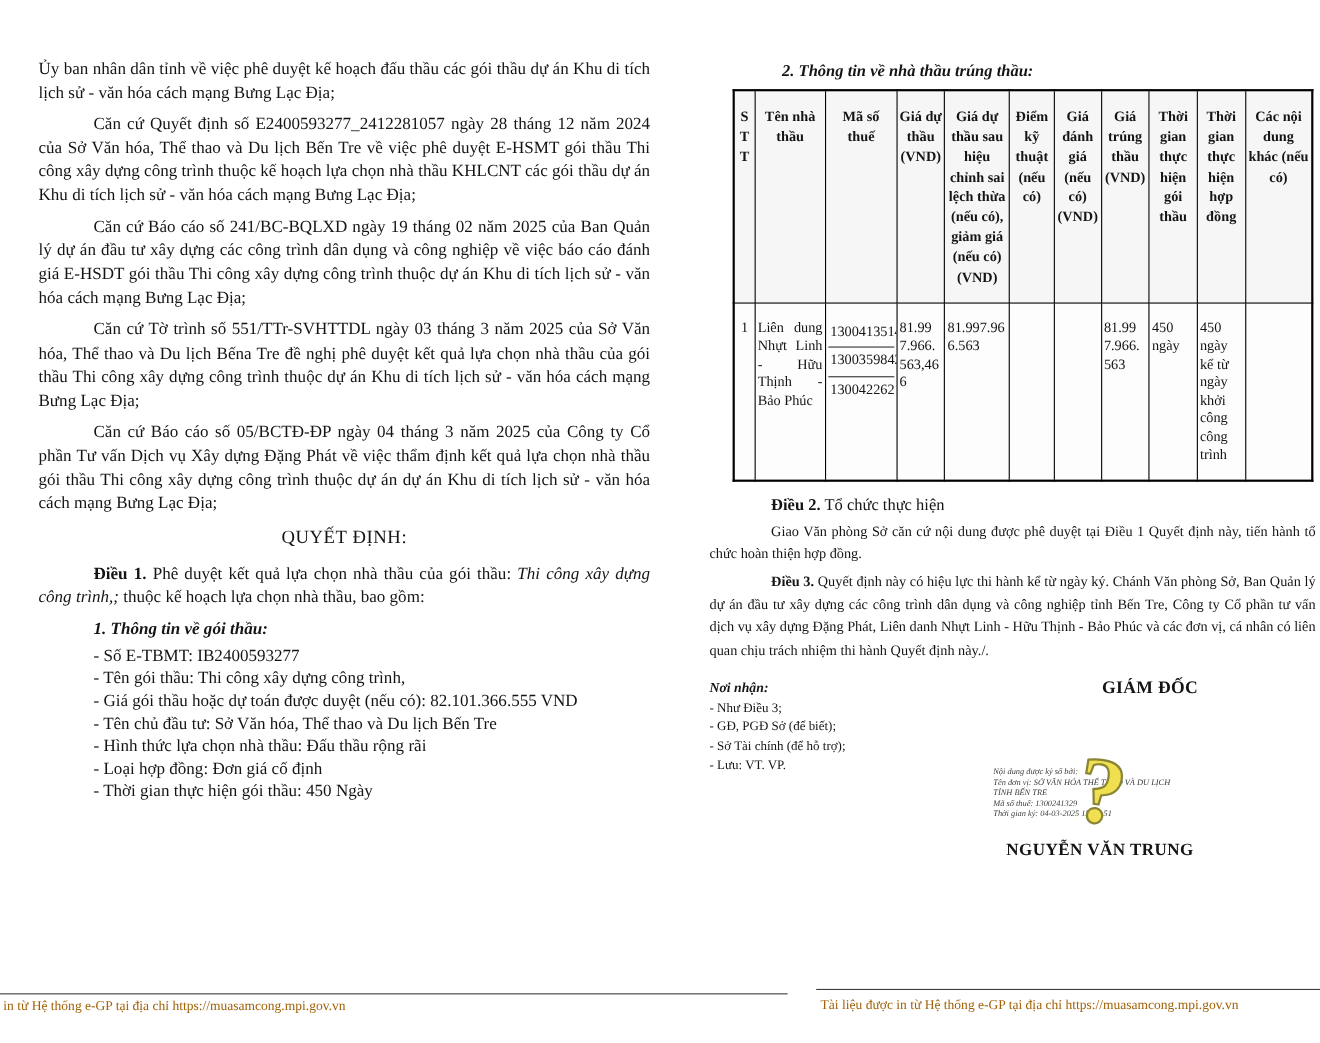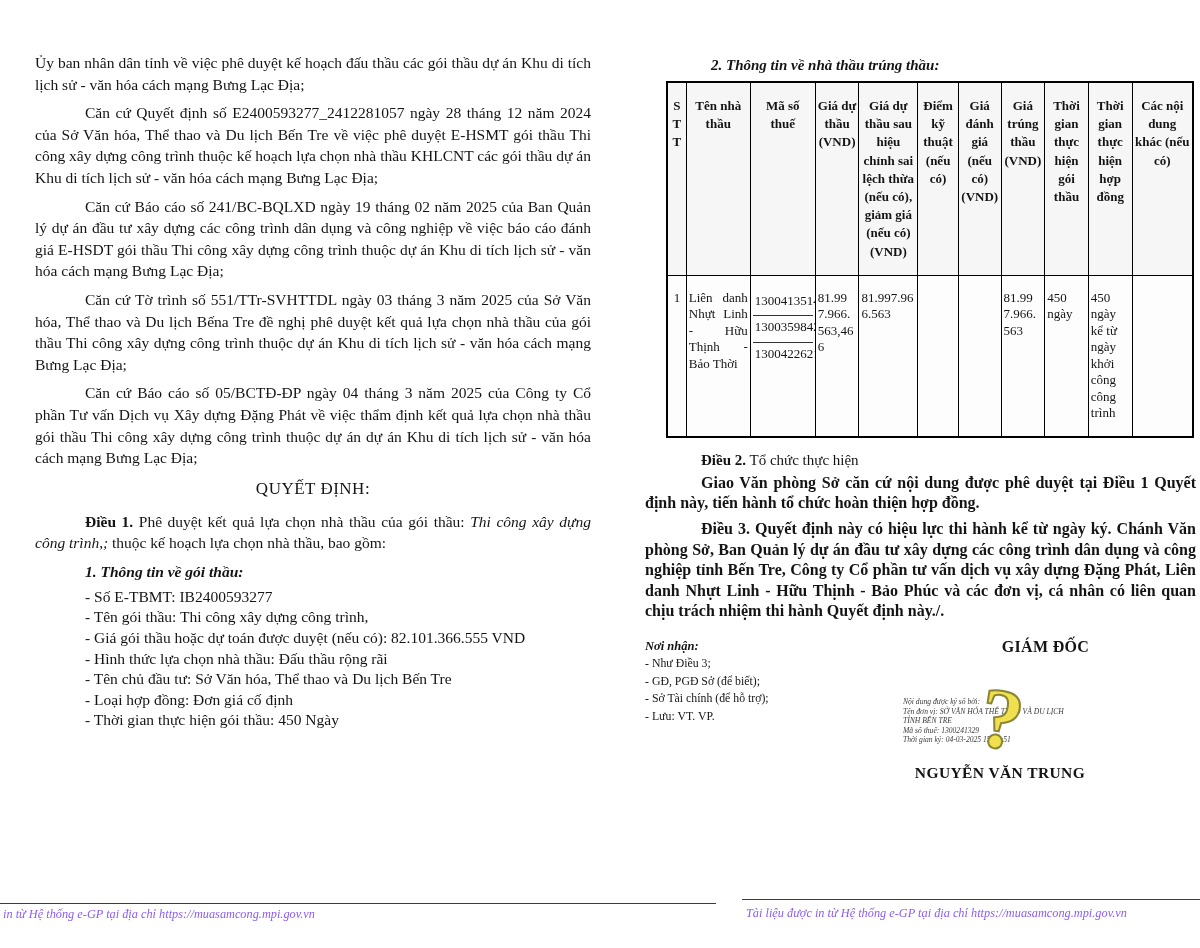--- a/index.html
+++ b/index.html
@@ -25,40 +25,40 @@
   table.award{border-collapse:collapse;table-layout:fixed;margin-left:21px;width:528px;background:#fdfdfd;border:2px solid #000;}
   table.award th,table.award td{border:1px solid #000;vertical-align:top;padding:14px 2px;font-size:13px;line-height:18.2px;overflow:hidden;}
   table.award th{font-weight:bold;text-align:center;background:#f6f6f6;}
   table.award td{font-size:13px;line-height:16.5px;}
   th.stt-h{word-break:break-all;padding:3px 1px;}
   td.c{text-align:center;}
   td.wrapnum{word-break:break-all;text-align:left;padding-left:4px;}
   td.name{text-align:justify;padding:3px 4px;}
   .tax{display:block;text-align:center;padding:3px 2px 6px 2px;border-bottom:1px solid #333;}
   .tax:last-child{border-bottom:none;}
-  .rpara{margin:0 0 5px 0;font-size:16px;line-height:20.6px;text-align:justify;font-weight:bold;}
+  .rpara{margin:0 0 5px 0;font-size:13px;line-height:20.6px;text-align:justify;}
   .rind{text-indent:56px;}
   .art2-head{margin:12px 0 2px 0;font-size:15px;line-height:21px;text-indent:56px;}
 
   
   .sig-row{display:flex;margin-top:16px;}
   .noi-nhan{width:250px;font-size:11.8px;line-height:17.5px;}
   .nn-label{font-weight:bold;font-style:italic;font-size:12.5px;}
   .director{flex:1;text-align:center;}
   .director-title{font-size:16px;font-weight:bold;letter-spacing:.3px;}
 
   .stamp{position:absolute;left:903px;top:697px;width:215px;font-family:"Liberation Serif","DejaVu Serif",serif;
          font-size:7.6px;line-height:9.6px;color:#3a3a3a;font-style:italic;}
   .stamp-qmark{position:absolute;left:962px;top:676px;width:78px;height:92px;}
   .signer-name{position:absolute;left:880px;top:764px;width:240px;text-align:center;font-size:15.5px;font-weight:bold;letter-spacing:.4px;}
 
   
   .footer-rule-left{position:absolute;left:0;top:903px;width:716px;border-top:1.3px solid #3c3c3c;}
   .footer-rule-right{position:absolute;left:742px;top:899px;width:458px;border-top:1.3px solid #3c3c3c;}
-  .footer-text{position:absolute;font-style:italic;font-size:12.3px;color:#8b5cf6;white-space:nowrap;}
+  .footer-text{position:absolute;font-size:12.3px;color:#a16207;white-space:nowrap;}
   #footer-left{left:3px;top:907px;}
   #footer-right{left:746px;top:906px;}
 </style>
 </head>
 <body>
 
 <div id="left-col" class="col">
   <p class="para">Ủy ban nhân dân tỉnh về việc phê duyệt kế hoạch đấu thầu các gói thầu dự án Khu di tích lịch sử - văn hóa cách mạng Bưng Lạc Địa;</p>
   <p class="para ind">Căn cứ Quyết định số E2400593277_2412281057 ngày 28 tháng 12 năm 2024 của Sở Văn hóa, Thể thao và Du lịch Bến Tre về việc phê duyệt E-HSMT gói thầu Thi công xây dựng công trình thuộc kế hoạch lựa chọn nhà thầu KHLCNT các gói thầu dự án Khu di tích lịch sử - văn hóa cách mạng Bưng Lạc Địa;</p>
   <p class="para ind">Căn cứ Báo cáo số 241/BC-BQLXD ngày 19 tháng 02 năm 2025 của Ban Quản lý dự án đầu tư xây dựng các công trình dân dụng và công nghiệp về việc báo cáo đánh giá E-HSDT gói thầu Thi công xây dựng công trình thuộc dự án Khu di tích lịch sử - văn hóa cách mạng Bưng Lạc Địa;</p>
@@ -68,22 +68,22 @@
   <h2 class="decision-title">QUYẾT ĐỊNH:</h2>
 
   <p class="para ind"><b>Điều 1.</b><span> Phê duyệt kết quả lựa chọn nhà thầu của gói thầu: </span><i>Thi công xây dựng công trình,;</i><span> thuộc kế hoạch lựa chọn nhà thầu, bao gồm:</span></p>
 
   <p class="sec-head">1. Thông tin về gói thầu:</p>
 
   <div class="bullets">
     <div class="bullet">- Số E-TBMT: IB2400593277</div>
     <div class="bullet">- Tên gói thầu: Thi công xây dựng công trình,</div>
     <div class="bullet">- Giá gói thầu hoặc dự toán được duyệt (nếu có): 82.101.366.555 VND</div>
+    <div class="bullet">- Tên chủ đầu tư: Sở Văn hóa, Thể thao và Du lịch Bến Tre</div>
     <div class="bullet">- Hình thức lựa chọn nhà thầu: Đấu thầu rộng rãi</div>
-    <div class="bullet">- Tên chủ đầu tư: Sở Văn hóa, Thể thao và Du lịch Bến Tre</div>
     <div class="bullet">- Loại hợp đồng: Đơn giá cố định</div>
     <div class="bullet">- Thời gian thực hiện gói thầu: 450 Ngày</div>
   </div>
 </div>
 
 <div id="right-col" class="col">
   <p class="sec2-head">2. Thông tin về nhà thầu trúng thầu:</p>
 
   <table class="award">
     <colgroup>
@@ -108,21 +108,21 @@
       <th>Giá dự thầu sau hiệu chỉnh sai lệch thừa (nếu có), giảm giá (nếu có) (VND)</th>
       <th>Điểm kỹ thuật (nếu có)</th>
       <th>Giá đánh giá (nếu có) (VND)</th>
       <th>Giá trúng thầu (VND)</th>
       <th>Thời gian thực hiện gói thầu</th>
       <th>Thời gian thực hiện hợp đồng</th>
       <th>Các nội dung khác (nếu có)</th>
     </tr>
     <tr>
       <td class="c">1</td>
-      <td class="name">Liên danh Nhựt Linh - Hữu Thịnh - Bảo Thời</td>
+      <td class="name">Liên dung Nhựt Linh - Hữu Thịnh - Bảo Phúc</td>
       <td>
         <span class="tax">1300413514</span>
         <span class="tax">1300359842</span>
         <span class="tax">1300422621</span>
       </td>
       <td class="wrapnum">81.997.966.563,466</td>
       <td class="wrapnum">81.997.966.563</td>
       <td></td>
       <td></td>
       <td class="wrapnum">81.997.966.563</td>

